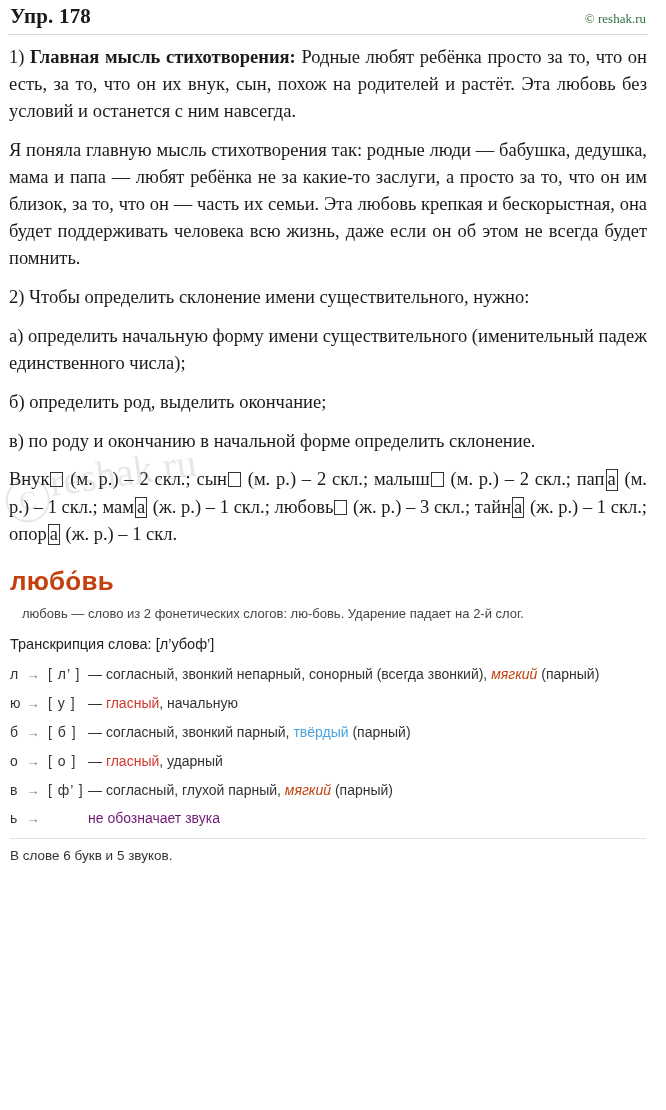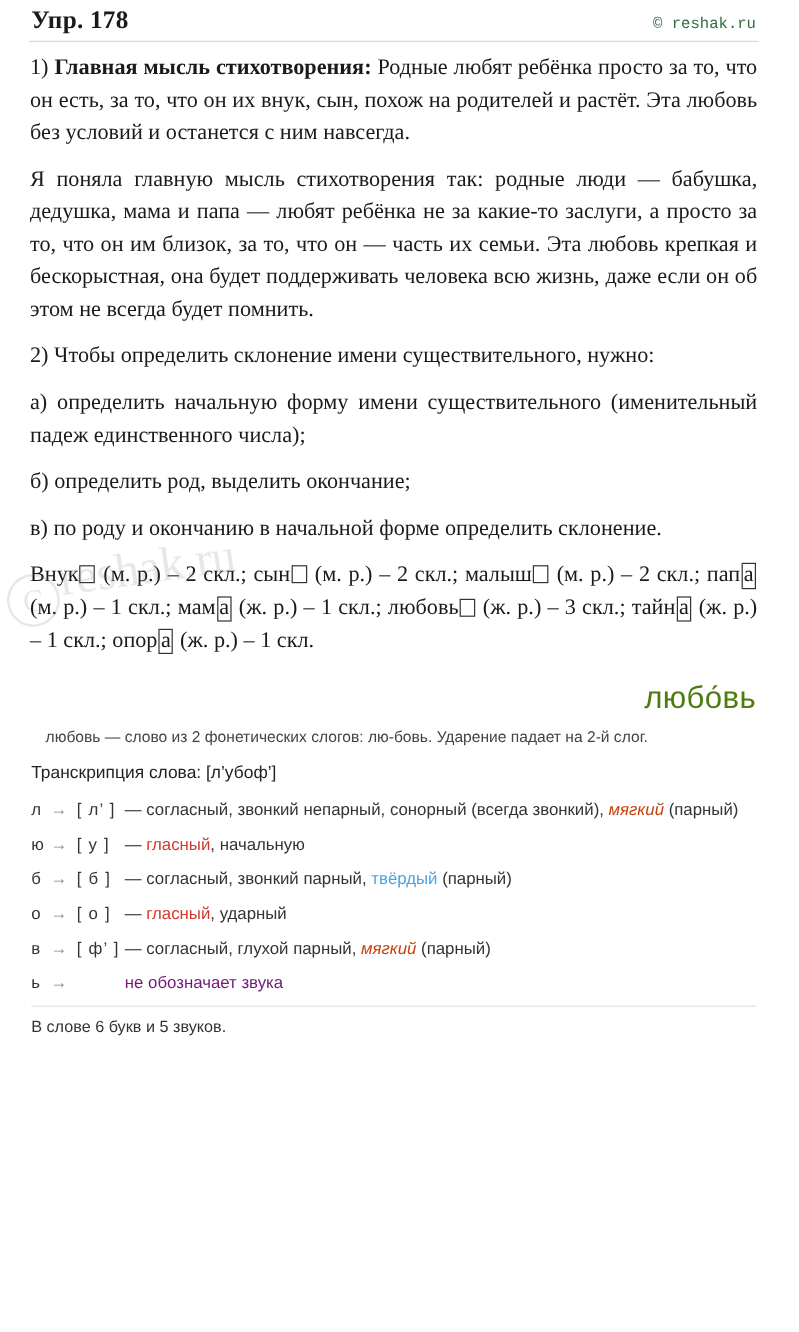--- a/index.html
+++ b/index.html
@@ -11,39 +11,39 @@
   body {
     font-family: "Liberation Serif", serif;
     color: #1a1a1a;
     position: relative;
     overflow: hidden;
   }
   .page {
     width: 656px;
     min-height: 1110px;
     position: relative;
-    padding: 0 24px;
+    padding: 0 8px;
     border-radius: 11px;
   }
   
   .header {
     display: flex;
     align-items: baseline;
     justify-content: space-between;
     border-bottom: 1px solid #d8d8d8;
     padding: 4px 2px 5px 2px;
   }
   .header-title {
     font-family: "Liberation Serif", serif;
     font-weight: bold;
     font-size: 21px;
     letter-spacing: 0.2px;
   }
   .header-copy {
-    font-family: Liberation Mono, monospace;
+    font-family: Liberation Serif, serif;
     font-size: 13px;
     color: #2f6f3f;
   }
   
   .para {
     font-size: 18.5px;
     line-height: 1.47;
     text-align: justify;
     margin: 11px 1px 0 1px;
   }
@@ -97,25 +97,24 @@
     vertical-align: -10px;
   }
   
   .phon {
     margin-top: 18px;
     font-family: "Liberation Sans", sans-serif;
     padding: 0 2px;
   }
   .phon-word {
     font-size: 26px;
-    color: #4d7c0f;
-    font-weight: normal;
+    color: #c2410c;
+    font-weight: bold;
     letter-spacing: 0.3px;
     margin-bottom: 9px;
-    text-align: right;
   }
   .phon-note {
     font-size: 13px;
     color: #444;
     margin-bottom: 15px;
     margin-left: 12px;
   }
   .phon-trans {
     font-size: 14.5px;
     font-weight: normal;

